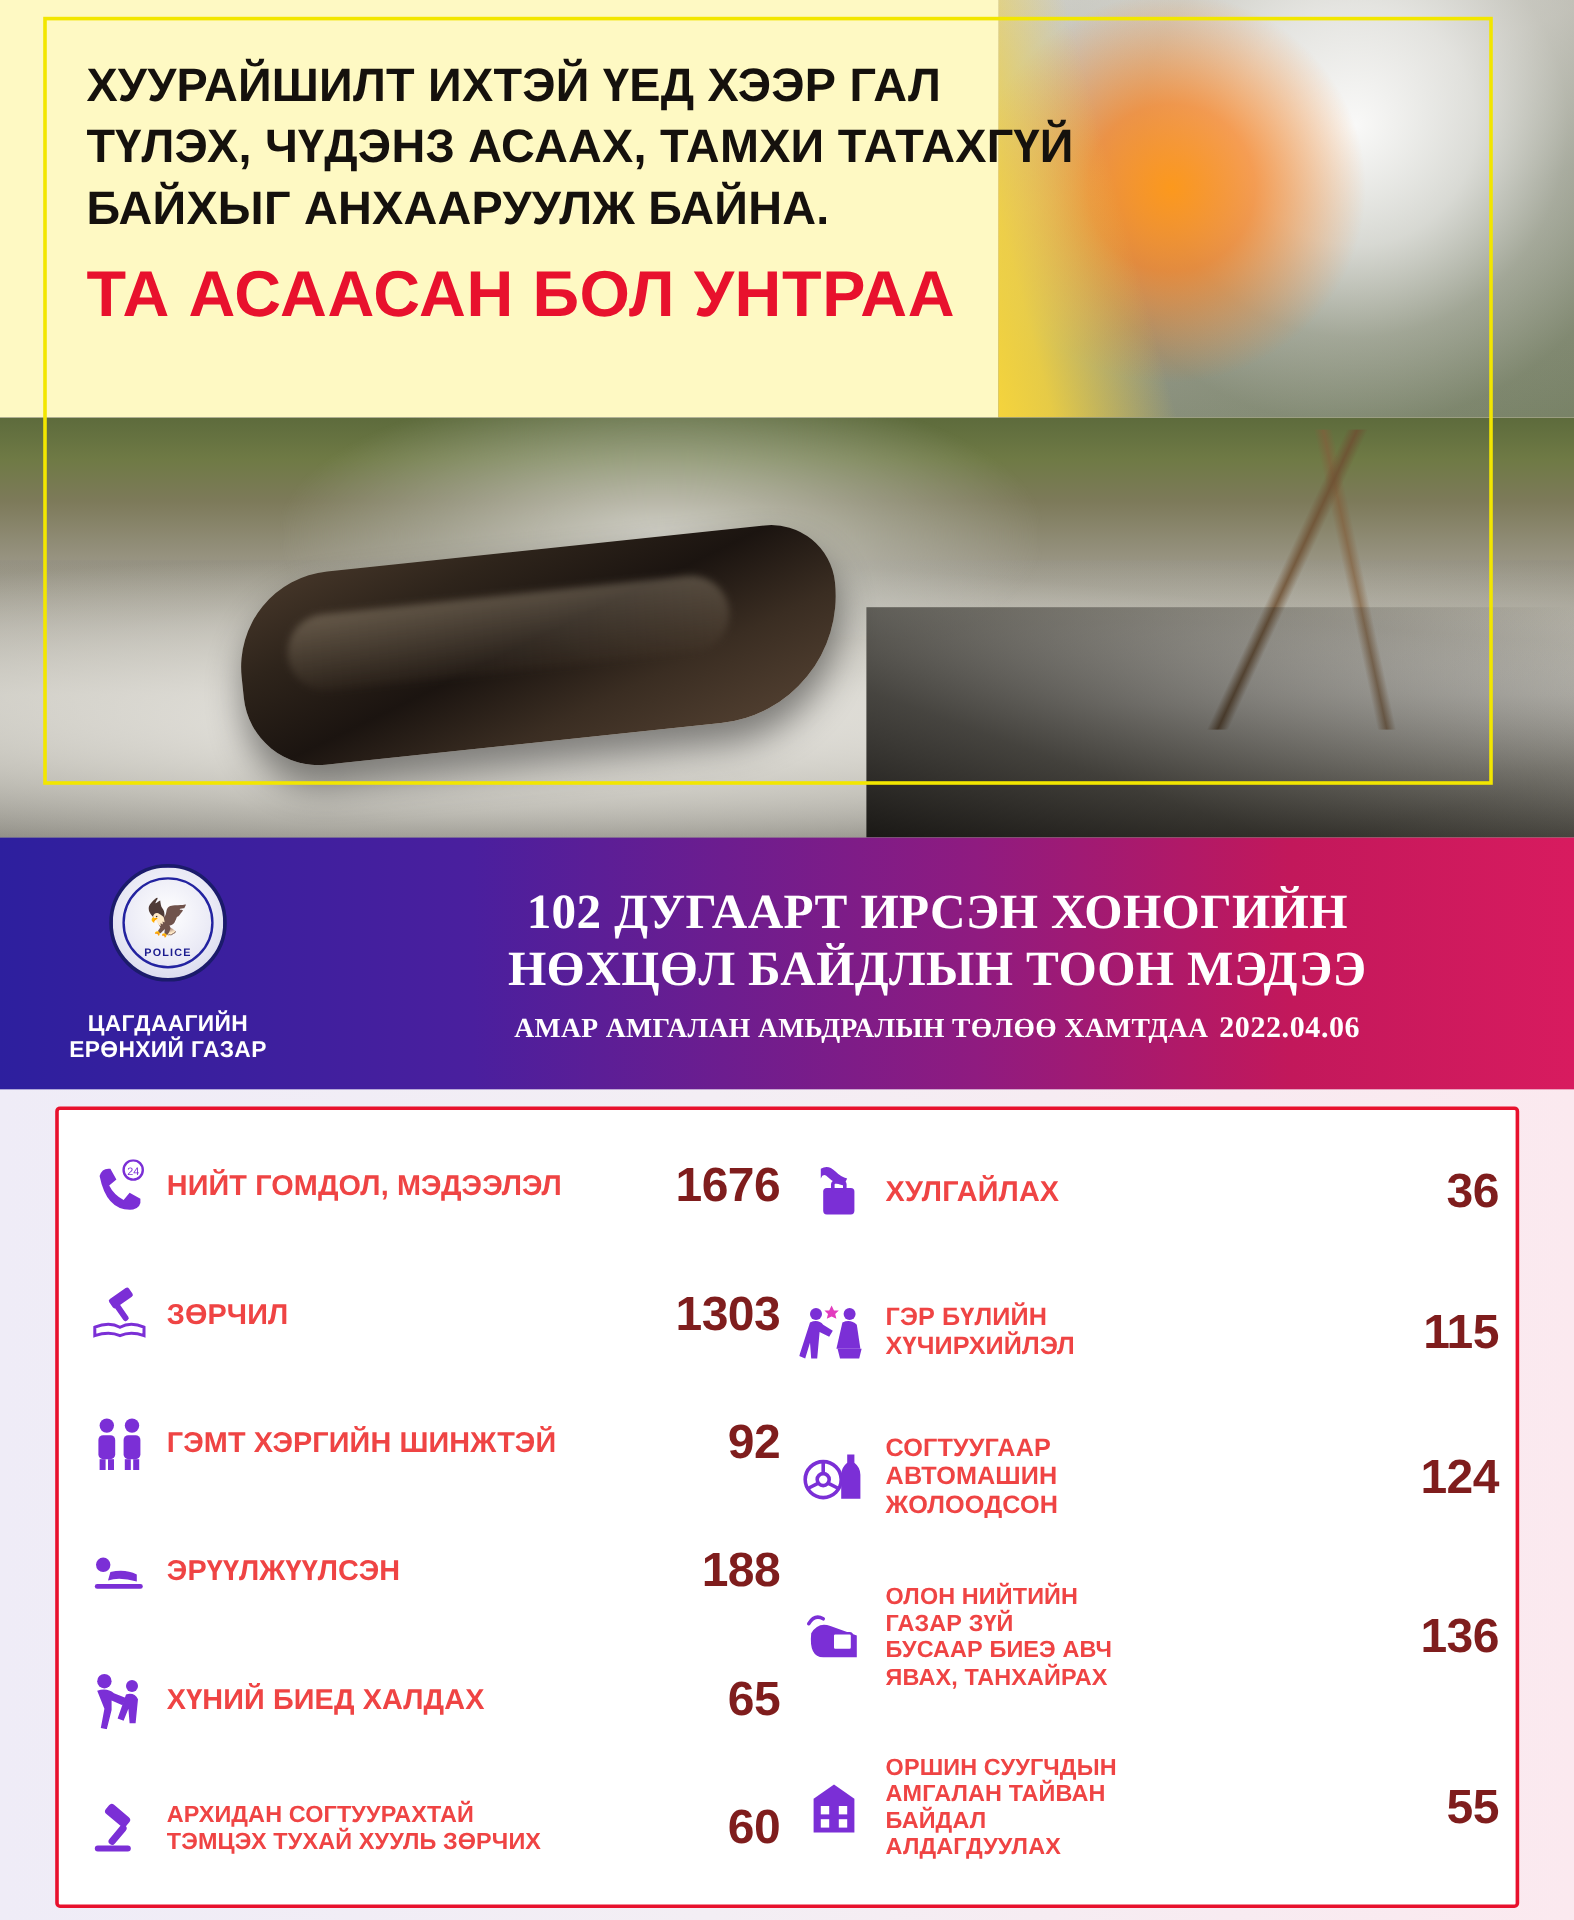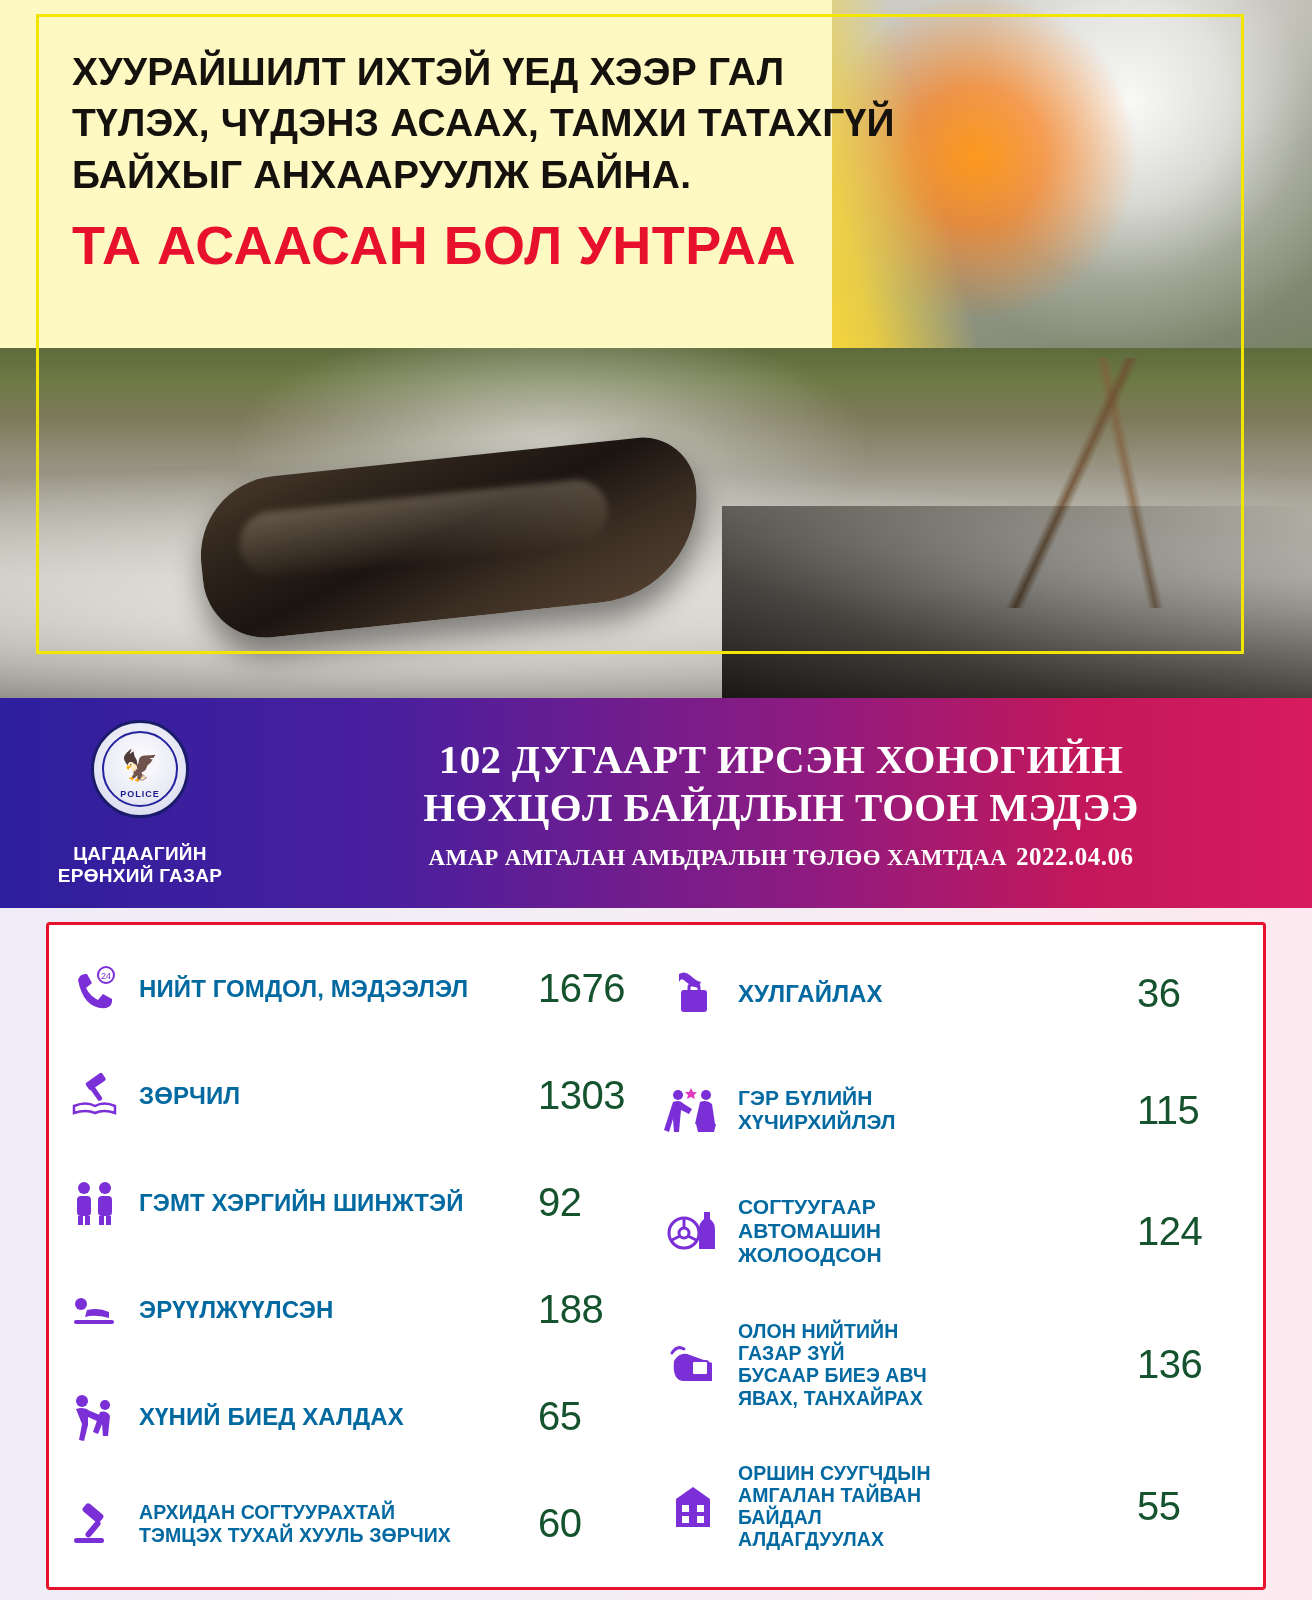--- a/index.html
+++ b/index.html
@@ -259,45 +259,45 @@
     display: flex;
     align-items: center;
     gap: 14px;
     min-height: 64px;
   }
   .stat-icon {
     width: 62px;
     flex: none;
     display: flex;
     align-items: center;
-    justify-content: center;
+    justify-content: flex-end;
   }
   .stat-icon svg { display: block; }
   .stat-label {
     flex: 1;
     font-size: 24px;
     font-weight: bold;
-    color: #0369a1;
+    color: #ef4444;
     line-height: 1.14;
     letter-spacing: 0.1px;
     white-space: pre-line;
   }
   .stat-label.small {
     font-size: 21px;
   }
   .stat-label.tiny {
     font-size: 19.5px;
   }
   .stat-value {
     width: 112px;
     flex: none;
-    text-align: left;
+    text-align: right;
     font-size: 40px;
-    font-weight: normal;
-    color: #14532d;
+    font-weight: bold;
+    color: #7f1d1d;
     letter-spacing: -0.5px;
   }
   .left .stat-label { text-align: left; }
 </style>
 </head>
 <body>
 
 <div class="top-banner">
   <div class="photo-bleed"></div>
   <div class="banner-text">

